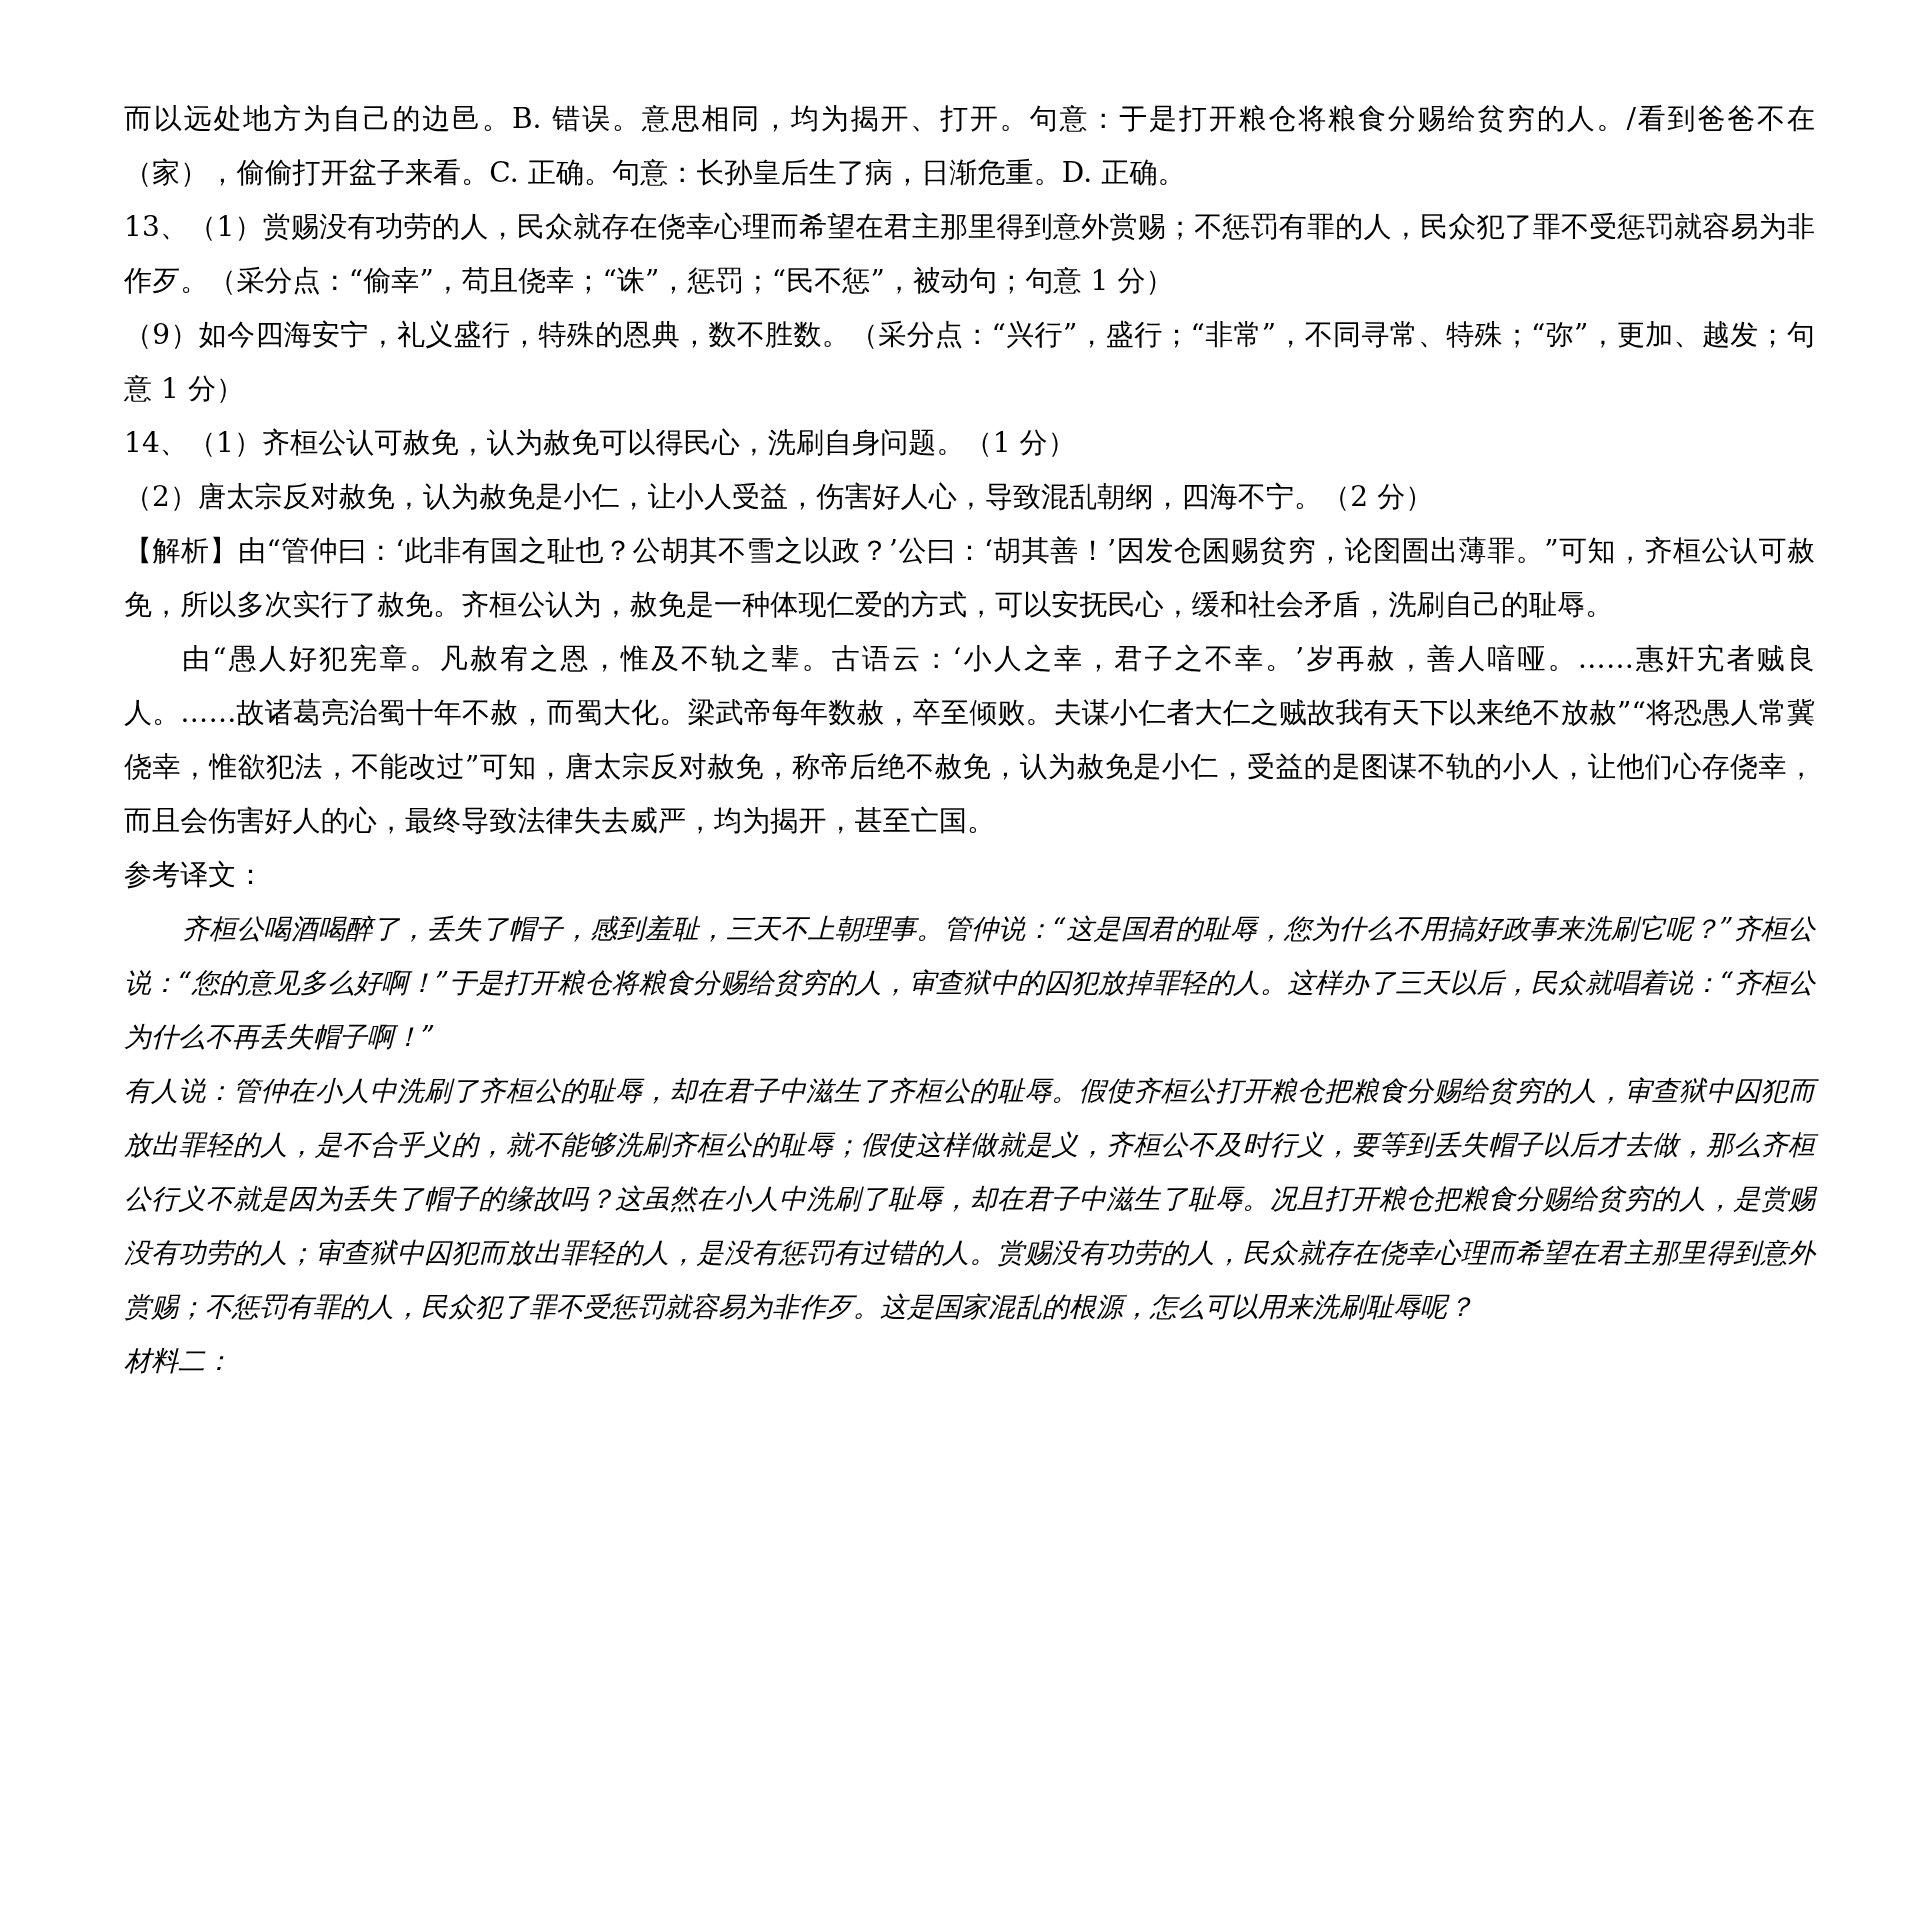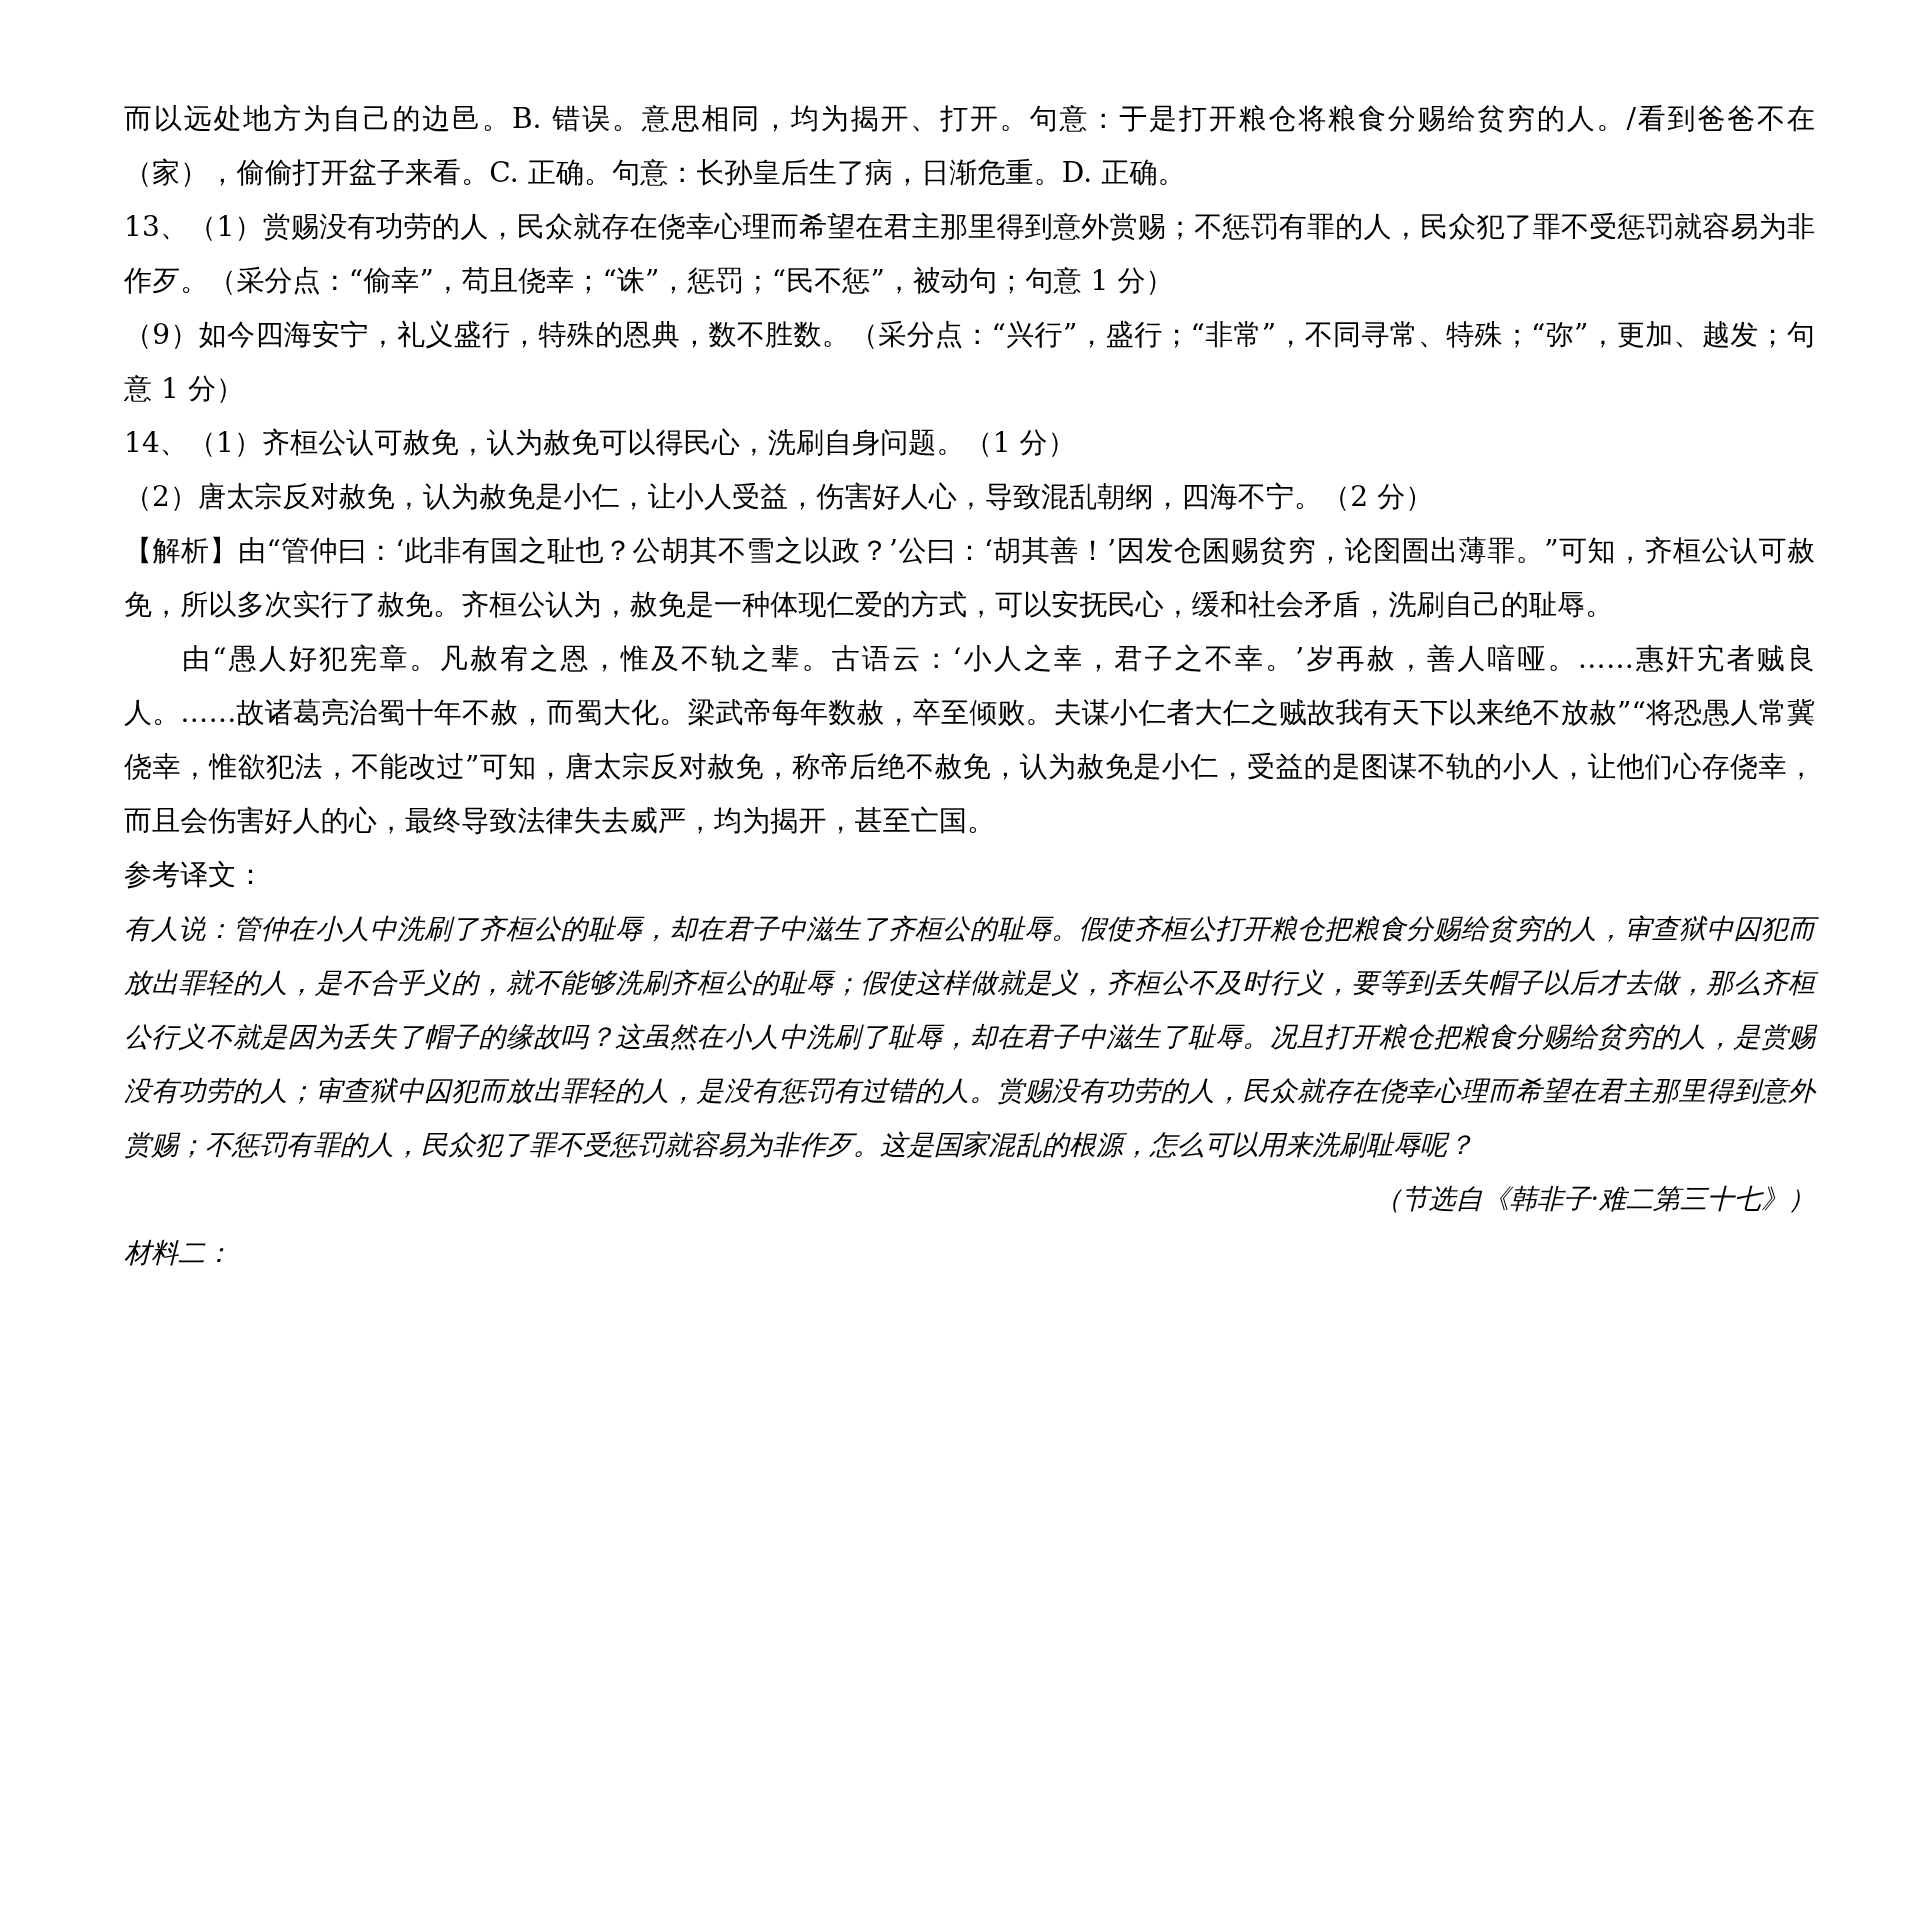--- a/index.html
+++ b/index.html
@@ -89,24 +89,24 @@
     <p class="ln">14、（1）齐桓公认可赦免，认为赦免可以得民心，洗刷自身问题。（1 分）</p>
 
     <p class="ln">（2）唐太宗反对赦免，认为赦免是小仁，让小人受益，伤害好人心，导致混乱朝纲，四海不宁。（2 分）</p>
 
     <p class="ln">【解析】由“管仲曰：‘此非有国之耻也？公胡其不雪之以政？’公曰：‘胡其善！’因发仓囷赐贫穷，论囹圄出薄罪。”可知，齐桓公认可赦免，所以多次实行了赦免。齐桓公认为，赦免是一种体现仁爱的方式，可以安抚民心，缓和社会矛盾，洗刷自己的耻辱。</p>
 
     <p class="ln ind">由“愚人好犯宪章。凡赦宥之恩，惟及不轨之辈。古语云：‘小人之幸，君子之不幸。’岁再赦，善人喑哑。……惠奸宄者贼良人。……故诸葛亮治蜀十年不赦，而蜀大化。梁武帝每年数赦，卒至倾败。夫谋小仁者大仁之贼故我有天下以来绝不放赦”“将恐愚人常冀侥幸，惟欲犯法，不能改过”可知，唐太宗反对赦免，称帝后绝不赦免，认为赦免是小仁，受益的是图谋不轨的小人，让他们心存侥幸，而且会伤害好人的心，最终导致法律失去威严，均为揭开，甚至亡国。</p>
 
     <p class="ln">参考译文：</p>
 
+    <p class="kai ind">齐桓公喝酒喝醉了，丢失了帽子，感到羞耻，三天不上朝理事。管仲说：“这是国君的耻辱，您为什么不用搞好政事来洗刷它呢？”齐桓公说：“您的意见多么好啊！”于是打开粮仓将粮食分赐给贫穷的人，审查狱中的囚犯放掉罪轻的人。这样办了三天以后，民众就唱着说：“齐桓公为什么不再丢失帽子啊！”</p>
 
     <p class="kai">有人说：管仲在小人中洗刷了齐桓公的耻辱，却在君子中滋生了齐桓公的耻辱。假使齐桓公打开粮仓把粮食分赐给贫穷的人，审查狱中囚犯而放出罪轻的人，是不合乎义的，就不能够洗刷齐桓公的耻辱；假使这样做就是义，齐桓公不及时行义，要等到丢失帽子以后才去做，那么齐桓公行义不就是因为丢失了帽子的缘故吗？这虽然在小人中洗刷了耻辱，却在君子中滋生了耻辱。况且打开粮仓把粮食分赐给贫穷的人，是赏赐没有功劳的人；审查狱中囚犯而放出罪轻的人，是没有惩罚有过错的人。赏赐没有功劳的人，民众就存在侥幸心理而希望在君主那里得到意外赏赐；不惩罚有罪的人，民众犯了罪不受惩罚就容易为非作歹。这是国家混乱的根源，怎么可以用来洗刷耻辱呢？</p>
 
-    <p class="src">（节选自《韩非子·难二第三十七》）</p>
 
     <p class="kai">材料二：</p>
 
 
   </div>
 
 </div>
 
 
 </body></html>

